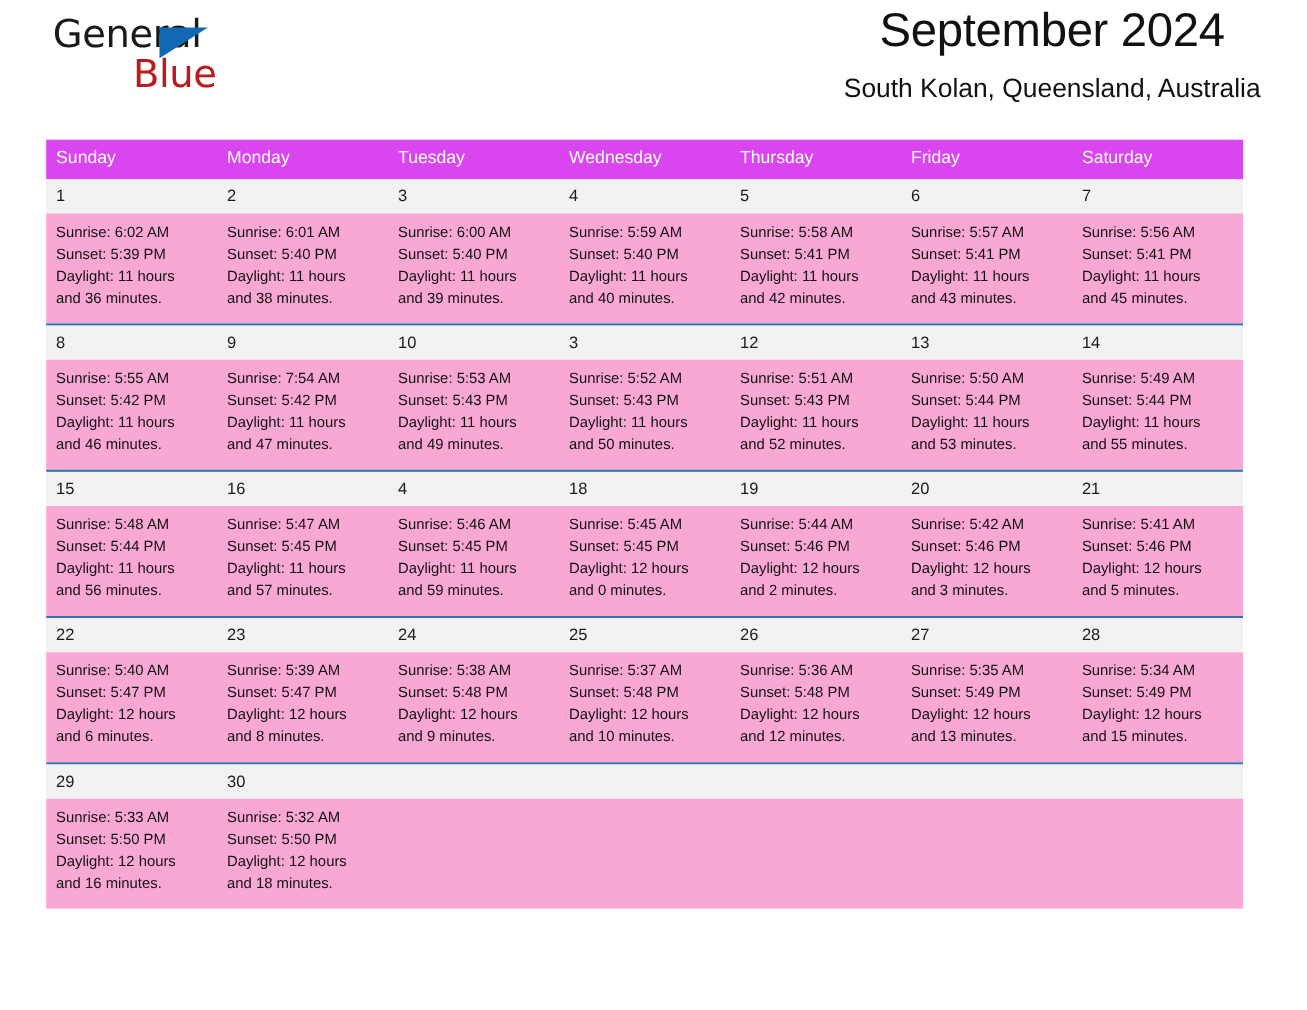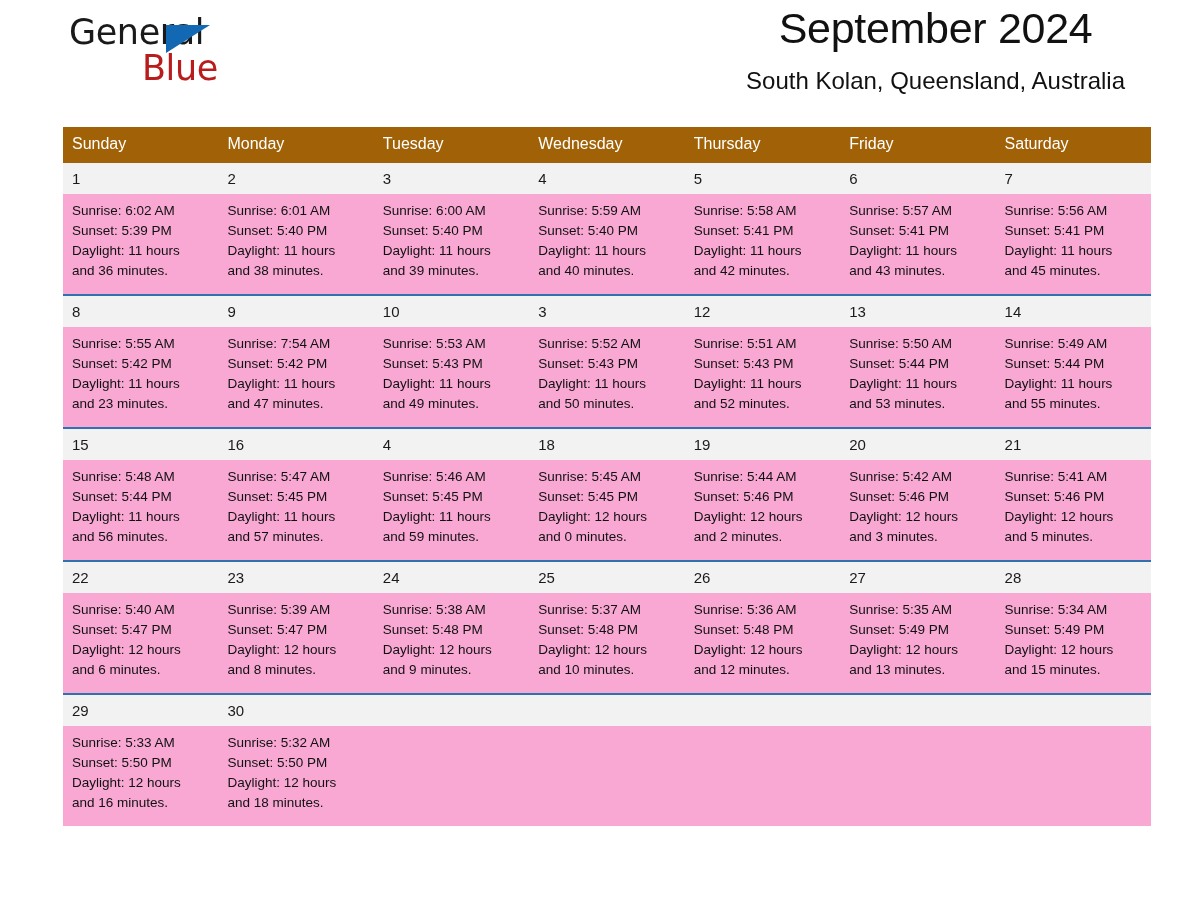--- a/index.html
+++ b/index.html
@@ -13,21 +13,21 @@
     height: 918px;
     font-family: "Liberation Sans", sans-serif;
     color: #000000;
     overflow: hidden;
   }
   .page {
     position: relative;
     width: 1188px;
     height: 918px;
     box-sizing: border-box;
-    padding: 0 63px;
+    padding: 0 42px;
   }
 
   
   .top-bar {
     position: relative;
     height: 105px;
     display: flex;
     align-items: flex-start;
     justify-content: space-between;
   }
@@ -91,21 +91,21 @@
   }
 
   
   .calendar {
     margin-top: 22px;
     width: 1088px;
   }
   .weekdays {
     display: grid;
     grid-template-columns: repeat(7, 1fr);
-    background: #a16207;
+    background: #d946ef;
   }
   .weekday {
     color: #ffffff;
     font-size: 16px;
     line-height: 20px;
     padding: 7px 0 9px 9px;
     white-space: nowrap;
   }
   .week {
     border-top: 2px solid #3072b0;
@@ -240,21 +240,21 @@
             <div class="daynum">3</div>
             <div class="daynum">12</div>
             <div class="daynum">13</div>
             <div class="daynum">14</div>
           </div>
           <div class="week-body">
             <div class="cell">
               <div>Sunrise: 5:55 AM</div>
               <div>Sunset: 5:42 PM</div>
               <div>Daylight: 11 hours</div>
-              <div>and 23 minutes.</div>
+              <div>and 46 minutes.</div>
             </div>
             <div class="cell">
               <div>Sunrise: 7:54 AM</div>
               <div>Sunset: 5:42 PM</div>
               <div>Daylight: 11 hours</div>
               <div>and 47 minutes.</div>
             </div>
             <div class="cell">
               <div>Sunrise: 5:53 AM</div>
               <div>Sunset: 5:43 PM</div>

